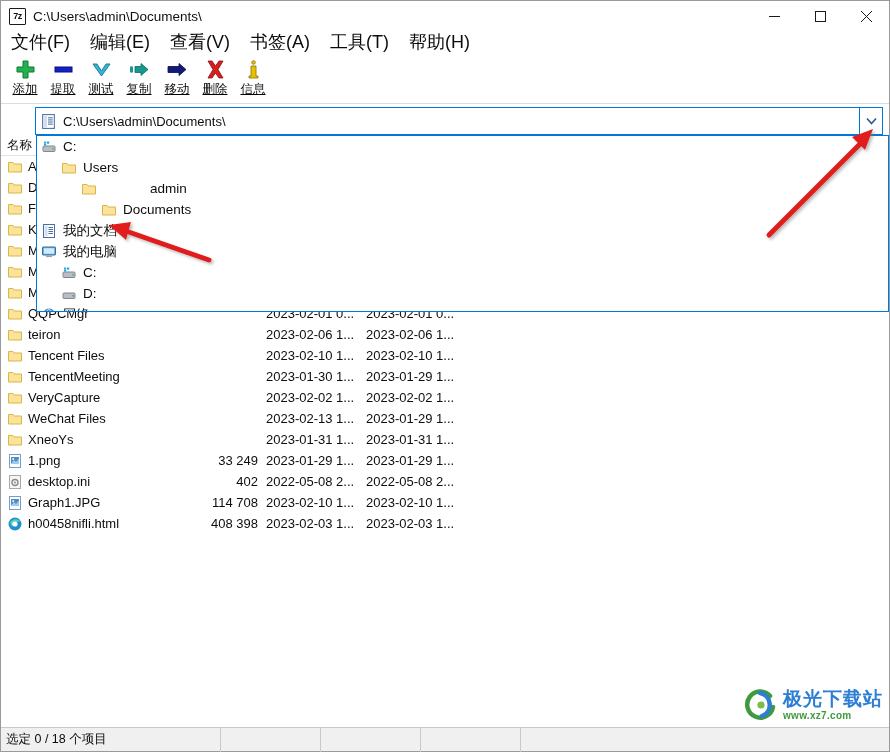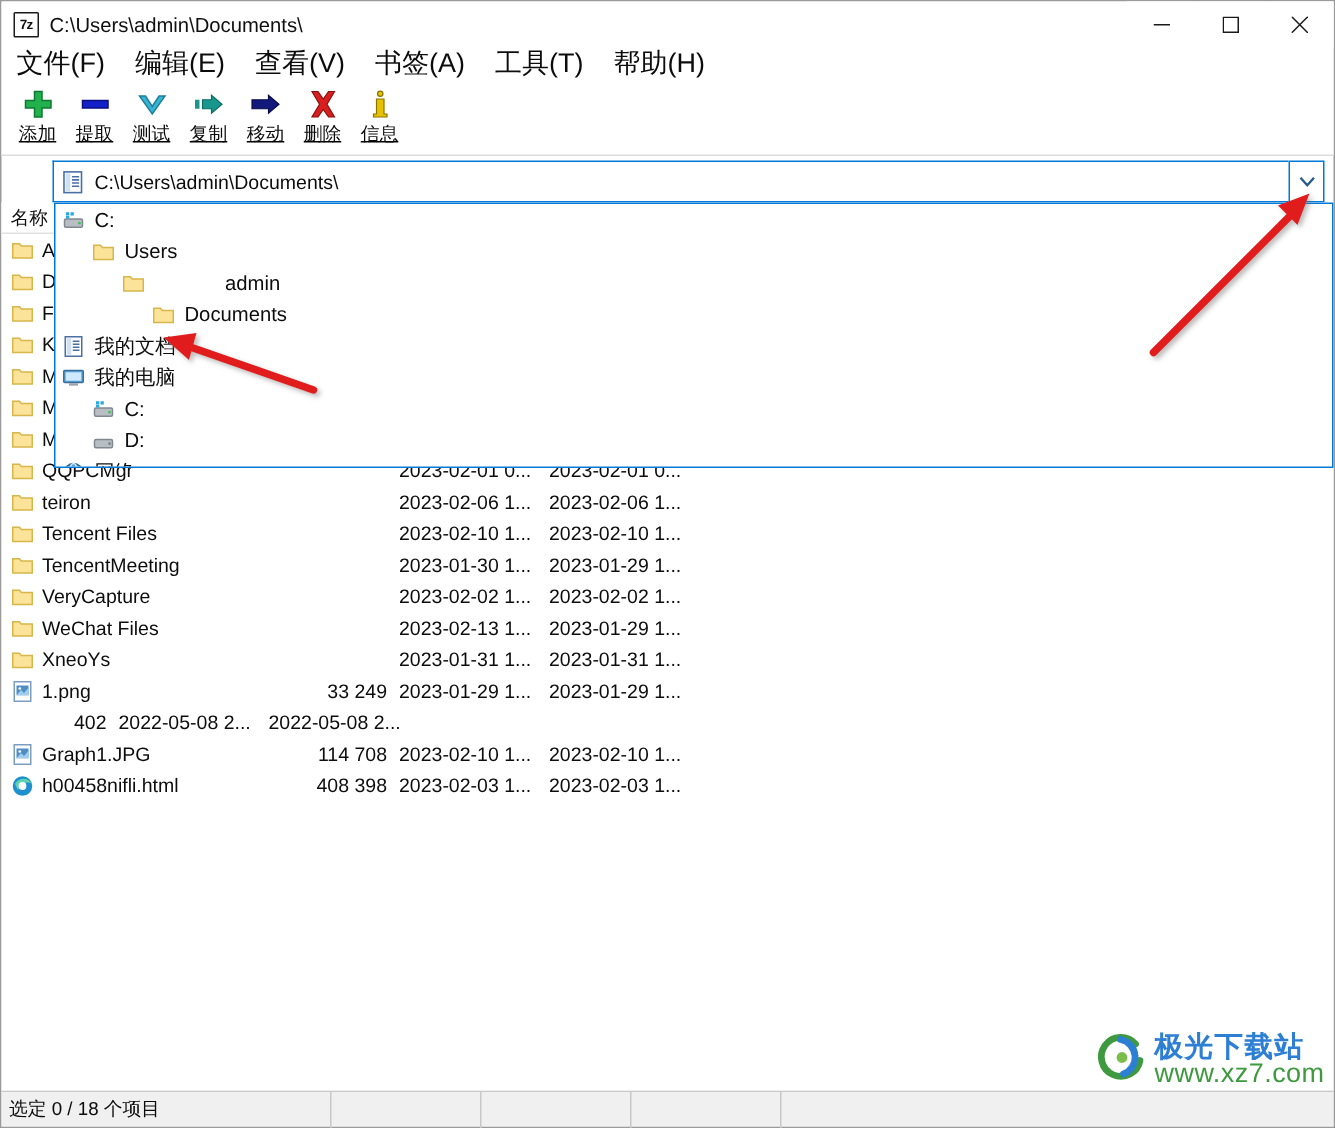--- a/index.html
+++ b/index.html
@@ -154,21 +154,21 @@
     z-index: 70; display: flex; align-items: center;
     pointer-events: none;
   }
   .wm-txt { display: flex; flex-direction: column; margin-left: 3px; }
   .wm-cn {
     font-size: 19px; font-weight: bold; color: #2d7fd4;
     letter-spacing: 1px; line-height: 20px;
     font-family: "DejaVu Sans", sans-serif;
   }
   .wm-url {
-    font-size: 18px; font-weight: normal; color: #3f9a3f;
+    font-size: 10px; font-weight: bold; color: #3f9a3f;
     line-height: 15px; letter-spacing: 0.3px;
   }
 </style>
 </head>
 <body>
 
 <div id="app">
 
   <div class="titlebar">
     <div class="app-icon">7z</div>
@@ -452,20 +452,28 @@
               <circle cx="6.2" cy="6" r="0.9" fill="#ffffff"></circle>
               <path d="M4 10.5 L7 7 L9 9 L12 5.5 L12 10.5 Z" fill="#9ecdf0"></path>
             </svg>
             <span class="nm">1.png</span>
           </div>
           <div class="cell-size">33 249</div>
           <div class="cell-date">2023-01-29 1...</div>
           <div class="cell-date">2023-01-29 1...</div>
         </div>
         <div class="row">
+          <div class="cell-name">
+            <svg class="ico" viewBox="0 0 16 16">
+              <rect x="2.5" y="1.5" width="11" height="13" fill="#f6f6f6" stroke="#a8a8a8" stroke-width="1"></rect>
+              <circle cx="8" cy="8.5" r="3" fill="none" stroke="#8a8a8a" stroke-width="1.4"></circle>
+              <circle cx="8" cy="8.5" r="1" fill="#8a8a8a"></circle>
+            </svg>
+            <span class="nm">desktop.ini</span>
+          </div>
           <div class="cell-size">402</div>
           <div class="cell-date">2022-05-08 2...</div>
           <div class="cell-date">2022-05-08 2...</div>
         </div>
         <div class="row">
           <div class="cell-name">
             <svg class="ico" viewBox="0 0 16 16">
               <rect x="2.5" y="1.5" width="11" height="13" fill="#ffffff" stroke="#7a9ec2" stroke-width="1"></rect>
               <rect x="4" y="4" width="8" height="6.5" fill="#4f8ec4"></rect>
               <circle cx="6.2" cy="6" r="0.9" fill="#ffffff"></circle>

